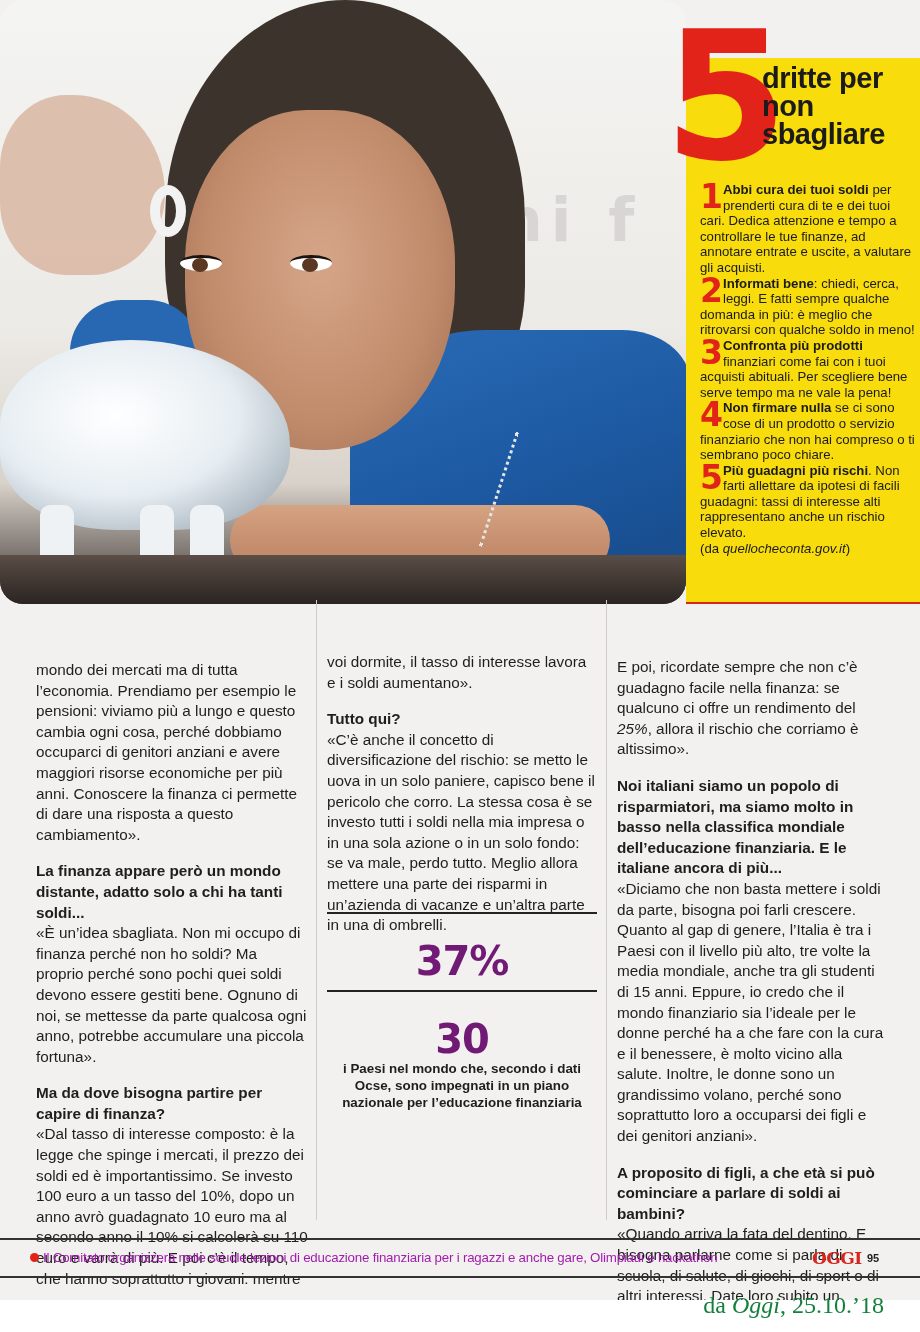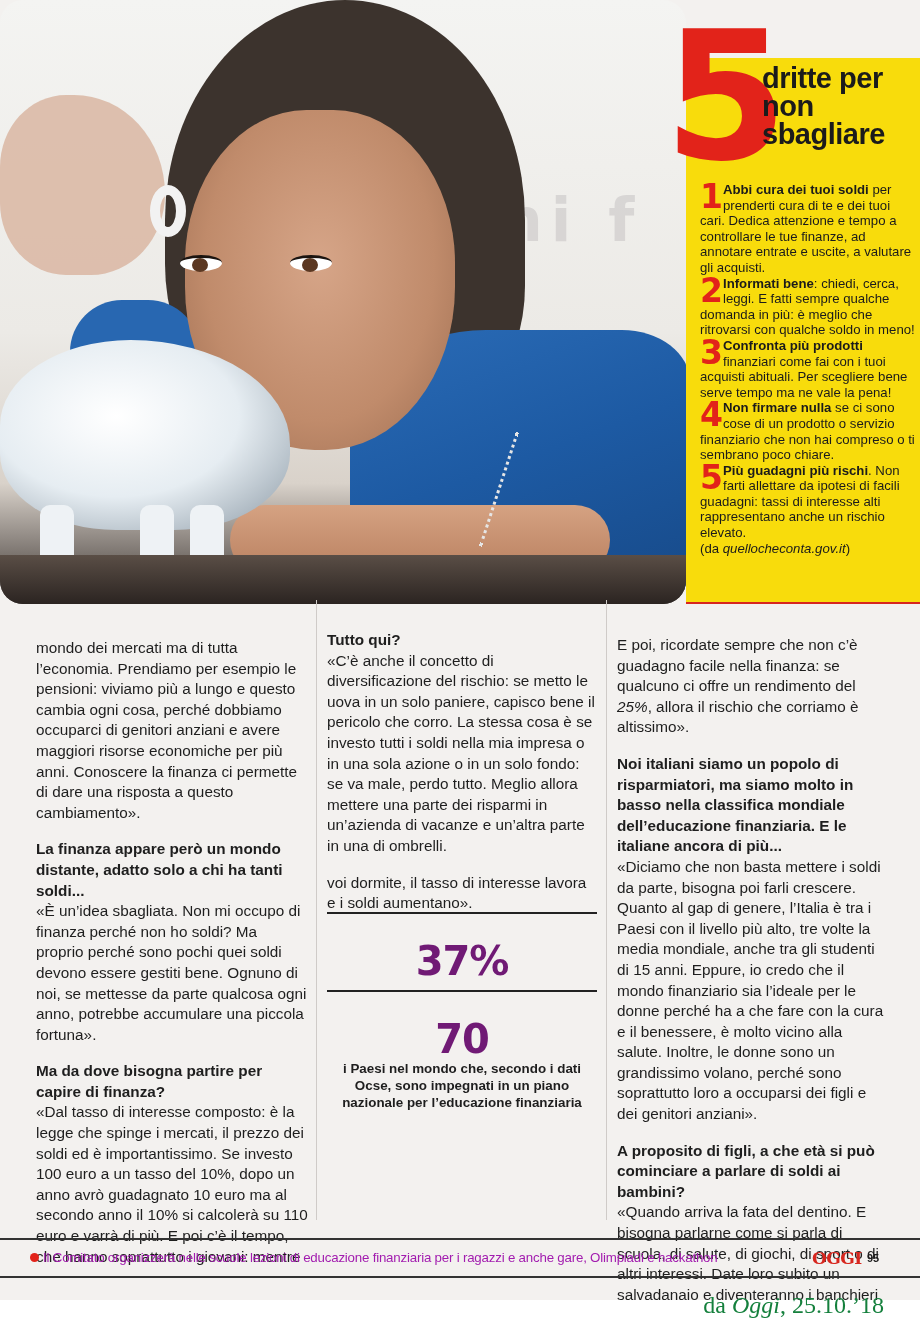--- a/index.html
+++ b/index.html
@@ -34,21 +34,21 @@
   .big-five { position: absolute; left: 664px; top: 8px; font-family: "DejaVu Sans", sans-serif; font-weight: bold; font-size: 178px; line-height: 1; color: #e2231a; letter-spacing: -6px; }
   .tips-title { position: absolute; left: 762px; top: 64px; width: 158px; font-family: "Liberation Sans", sans-serif; font-weight: bold; font-size: 29px; line-height: 28px; color: #1b1b1b; letter-spacing: -.5px; }
   .tips-list { position: absolute; left: 700px; top: 182px; width: 216px; font-family: "Liberation Sans", sans-serif; font-size: 13.2px; line-height: 15.6px; color: #1b1b1b; }
   .tip { position: relative; }
   .tip-num { float: left; font-family: "DejaVu Sans", sans-serif; font-weight: bold; font-size: 33px; line-height: 27px; color: #e2231a; margin-right: 2px; margin-top: 1px; letter-spacing: -2px; }
   .tip-strong { font-weight: bold; }
   .tip-source { display: block; }
   .tip-source em { font-style: italic; }
 
   
-  .col { position: absolute; font-family: "Liberation Sans", sans-serif; font-size: 15.3px; line-height: 20.6px; color: #1e1e1e; }
+  .col { position: absolute; font-family: "Liberation Sans", sans-serif; font-size: 15.3px; line-height: 20.6px; color: #1e1e1e; margin-top: 22px; }
   .col p { margin-bottom: 16px; }
   .col .q { font-weight: bold; display: block; }
   .col1 { left: 36px; top: 638px; width: 272px; }
   .col2 { left: 327px; top: 630px; width: 270px; }
   .col3 { left: 617px; top: 635px; width: 272px; }
 
   .stats { position: absolute; left: 327px; top: 912px; width: 270px; }
   .stat { border-top: 2px solid #222; padding-top: 8px; text-align: center; margin-bottom: 8px; }
   .stat-value { font-family: "DejaVu Sans", sans-serif; font-weight: bold; font-size: 40px; line-height: 42px; color: #701a75; letter-spacing: -1px; margin-top: 18px; }
   .stat-desc { font-family: "Liberation Sans", sans-serif; font-weight: bold; font-size: 13.4px; line-height: 17px; color: #1e1e1e; }
@@ -124,33 +124,33 @@
       <span class="q">La finanza appare però un mondo distante, adatto solo a chi ha tanti soldi...</span>
       <span>«È un’idea sbagliata. Non mi occupo di finanza perché non ho soldi? Ma proprio perché sono pochi quei soldi devono essere gestiti bene. Ognuno di noi, se mettesse da parte qualcosa ogni anno, potrebbe accumulare una piccola fortuna».</span>
     </p>
     <p>
       <span class="q">Ma da dove bisogna partire per capire di finanza?</span>
       <span>«Dal tasso di interesse composto: è la legge che spinge i mercati, il prezzo dei soldi ed è importantissimo. Se investo 100 euro a un tasso del 10%, dopo un anno avrò guadagnato 10 euro ma al secondo anno il 10% si calcolerà su 110 euro e varrà di più. E poi c’è il tempo, che hanno soprattutto i giovani: mentre</span>
     </p>
   </div>
 
   <div class="col col2">
+    <p>voi dormite, il tasso di interesse lavora e i soldi aumentano».</p>
     <p>
       <span class="q">Tutto qui?</span>
       <span>«C’è anche il concetto di diversificazione del rischio: se metto le uova in un solo paniere, capisco bene il pericolo che corro. La stessa cosa è se investo tutti i soldi nella mia impresa o in una sola azione o in un solo fondo: se va male, perdo tutto. Meglio allora mettere una parte dei risparmi in un’azienda di vacanze e un’altra parte in una di ombrelli.</span>
     </p>
-    <p>voi dormite, il tasso di interesse lavora e i soldi aumentano».</p>
   </div>
 
   <div class="stats">
     <div class="stat">
       <div class="stat-value">37%</div>
     </div>
     <div class="stat">
-      <div class="stat-value">70</div>
+      <div class="stat-value">30</div>
       <div class="stat-desc">i Paesi nel mondo che, secondo i dati Ocse, sono impegnati in un piano nazionale per l’educazione finanziaria</div>
     </div>
   </div>
 
   <div class="col col3">
     <p>
       <span>E poi, ricordate sempre che non c’è guadagno facile nella finanza: se qualcuno ci offre un rendimento del </span><em>25%</em><span>, allora il rischio che corriamo è altissimo».</span>
     </p>
     <p>
       <span class="q">Noi italiani siamo un popolo di risparmiatori, ma siamo molto in basso nella classifica mondiale dell’educazione finanziaria. E le italiane ancora di più...</span>

